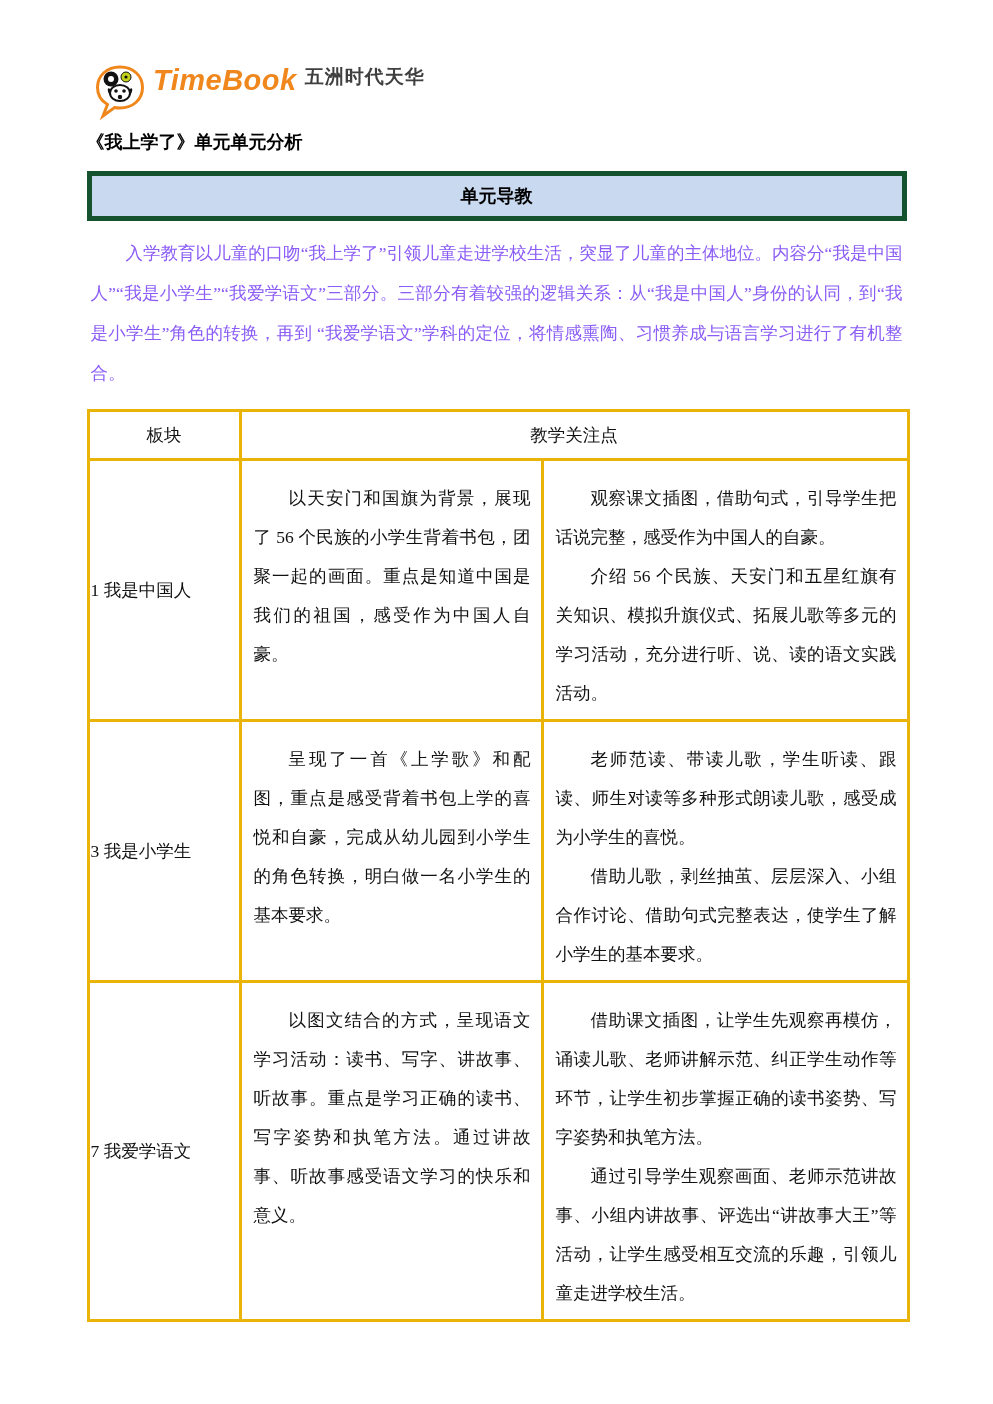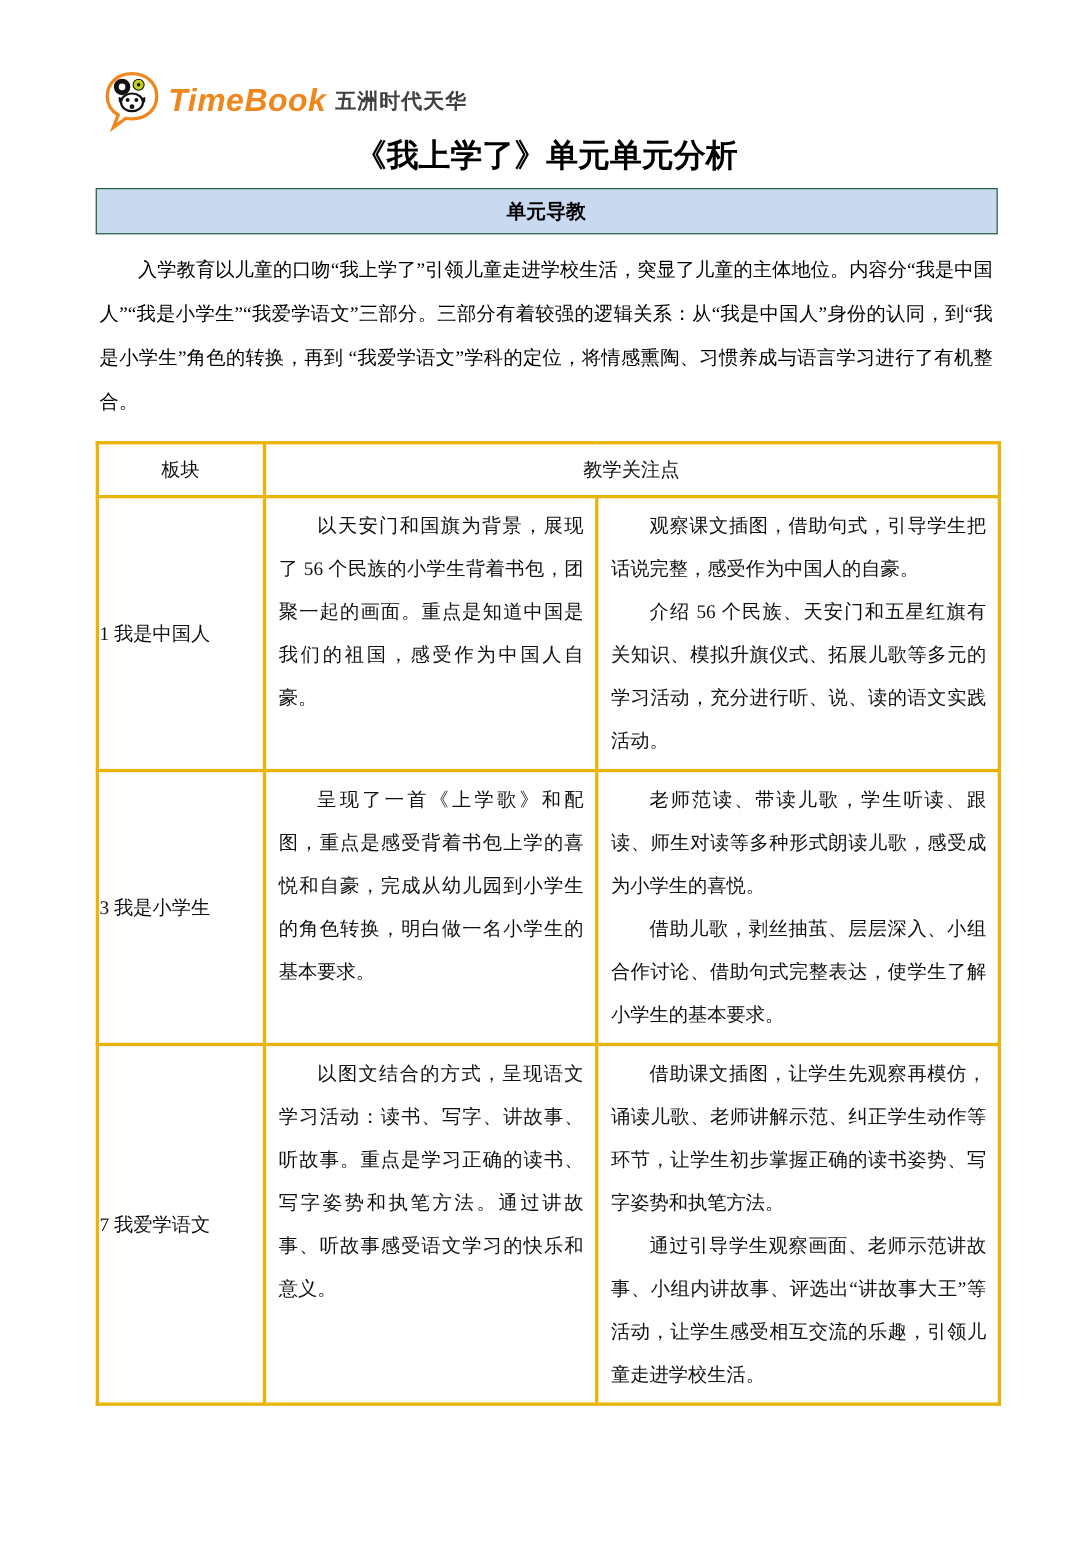--- a/index.html
+++ b/index.html
@@ -9,21 +9,21 @@
     font-family: "Liberation Serif", "DejaVu Serif", serif;
     color: #1a1a1a;
     position: relative;
     overflow: hidden;
   }
 
   
   .logo {
     position: absolute;
     top: 64px; left: 93px;
-    display: flex; align-items: center;
+    display: flex; align-items: flex-start;
   }
   .logo-bubble { width: 54px; height: 56px; flex: 0 0 auto; }
   .logo-brand {
     font-family: "Liberation Sans", sans-serif;
     font-weight: bold; font-style: italic;
     font-size: 29px; letter-spacing: 0.5px;
     color: #f0871d;
     margin-left: 6px;
   }
   .logo-company {
@@ -37,46 +37,45 @@
 
   
   .content {
     width: 820px;
     margin: 0 auto;
     padding-top: 126px;
   }
 
   .doc-title {
     margin: 0;
-    text-align: center;
-    font-size: 29px;
+    font-size: 18px;
     font-weight: bold;
     color: #000;
     line-height: 32px;
   }
 
   .banner {
     margin-top: 13px;
     background: #c9daf0;
-    border: 1px solid #14532d;
+    border: 5px solid #14532d;
     height: 40px;
     display: flex; align-items: center; justify-content: center;
     font-family: "Liberation Sans", sans-serif;
     font-weight: bold;
     font-size: 18px;
     color: #000;
   }
 
   .intro {
     margin: 12px 4px 0 4px;
     font-size: 17.5px;
     line-height: 40px;
     text-align: justify;
     text-indent: 2em;
-    color: #000000;
+    color: #8b5cf6;
   }
 
   
   table.unit-table {
     margin-top: 16px;
     border-collapse: collapse;
     width: 820px;
     table-layout: fixed;
   }
   table.unit-table td {
@@ -93,21 +92,21 @@
     height: 44px;
     vertical-align: middle !important;
     font-size: 17.5px;
     color: #111;
   }
   td.label-cell {
     vertical-align: middle !important;
     text-align: left;
     color: #111;
   }
-  td.text-cell { padding: 6px 10px 6px 12px; }
+  td.text-cell { padding: 18px 10px 6px 12px; }
   td.text-cell p {
     margin: 0;
     text-indent: 2em;
     text-align: justify;
     line-height: 39px;
     color: #111;
   }
 </style>
 </head>
 <body>

